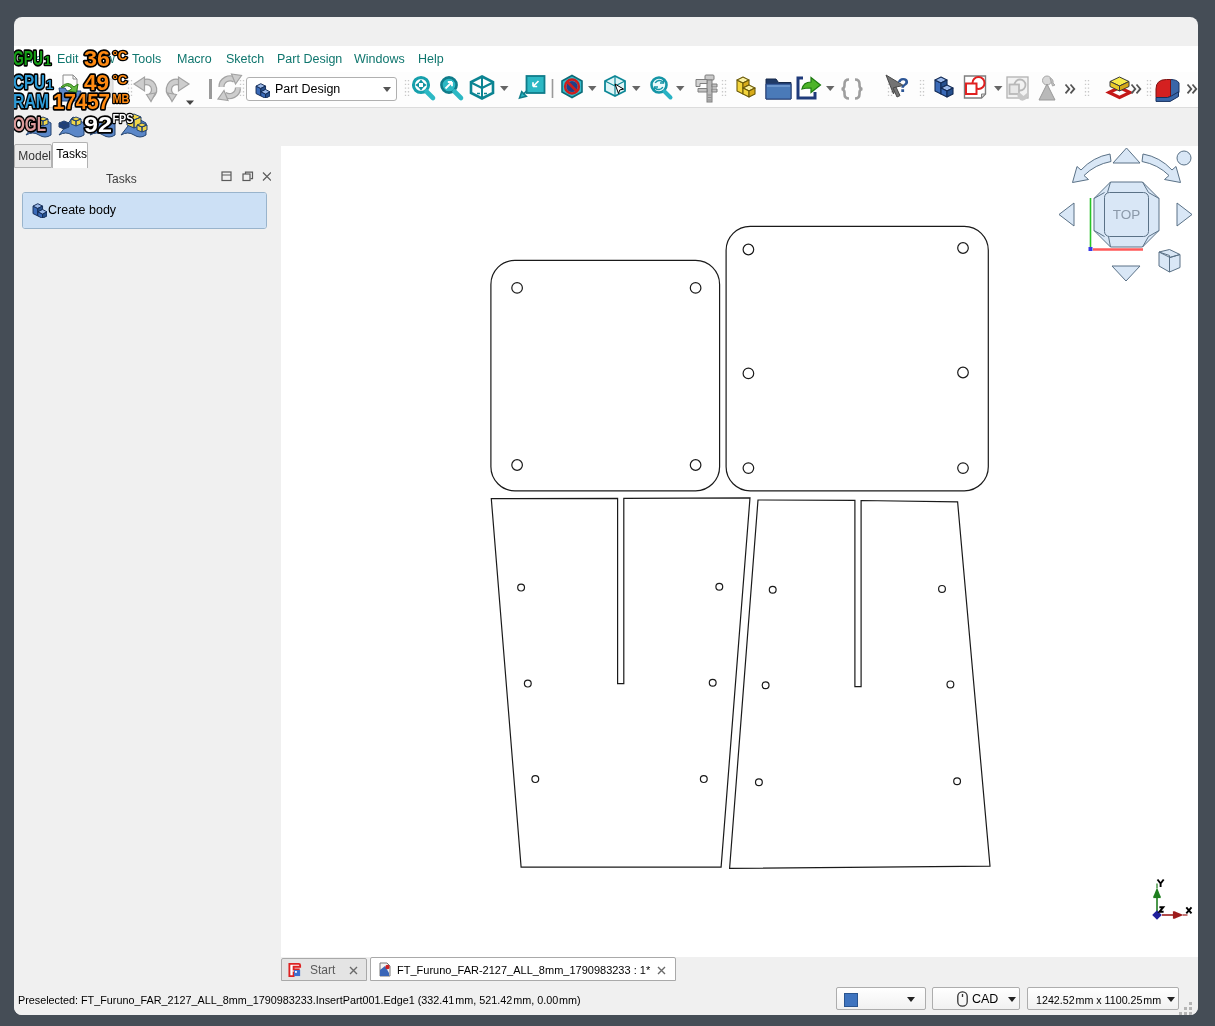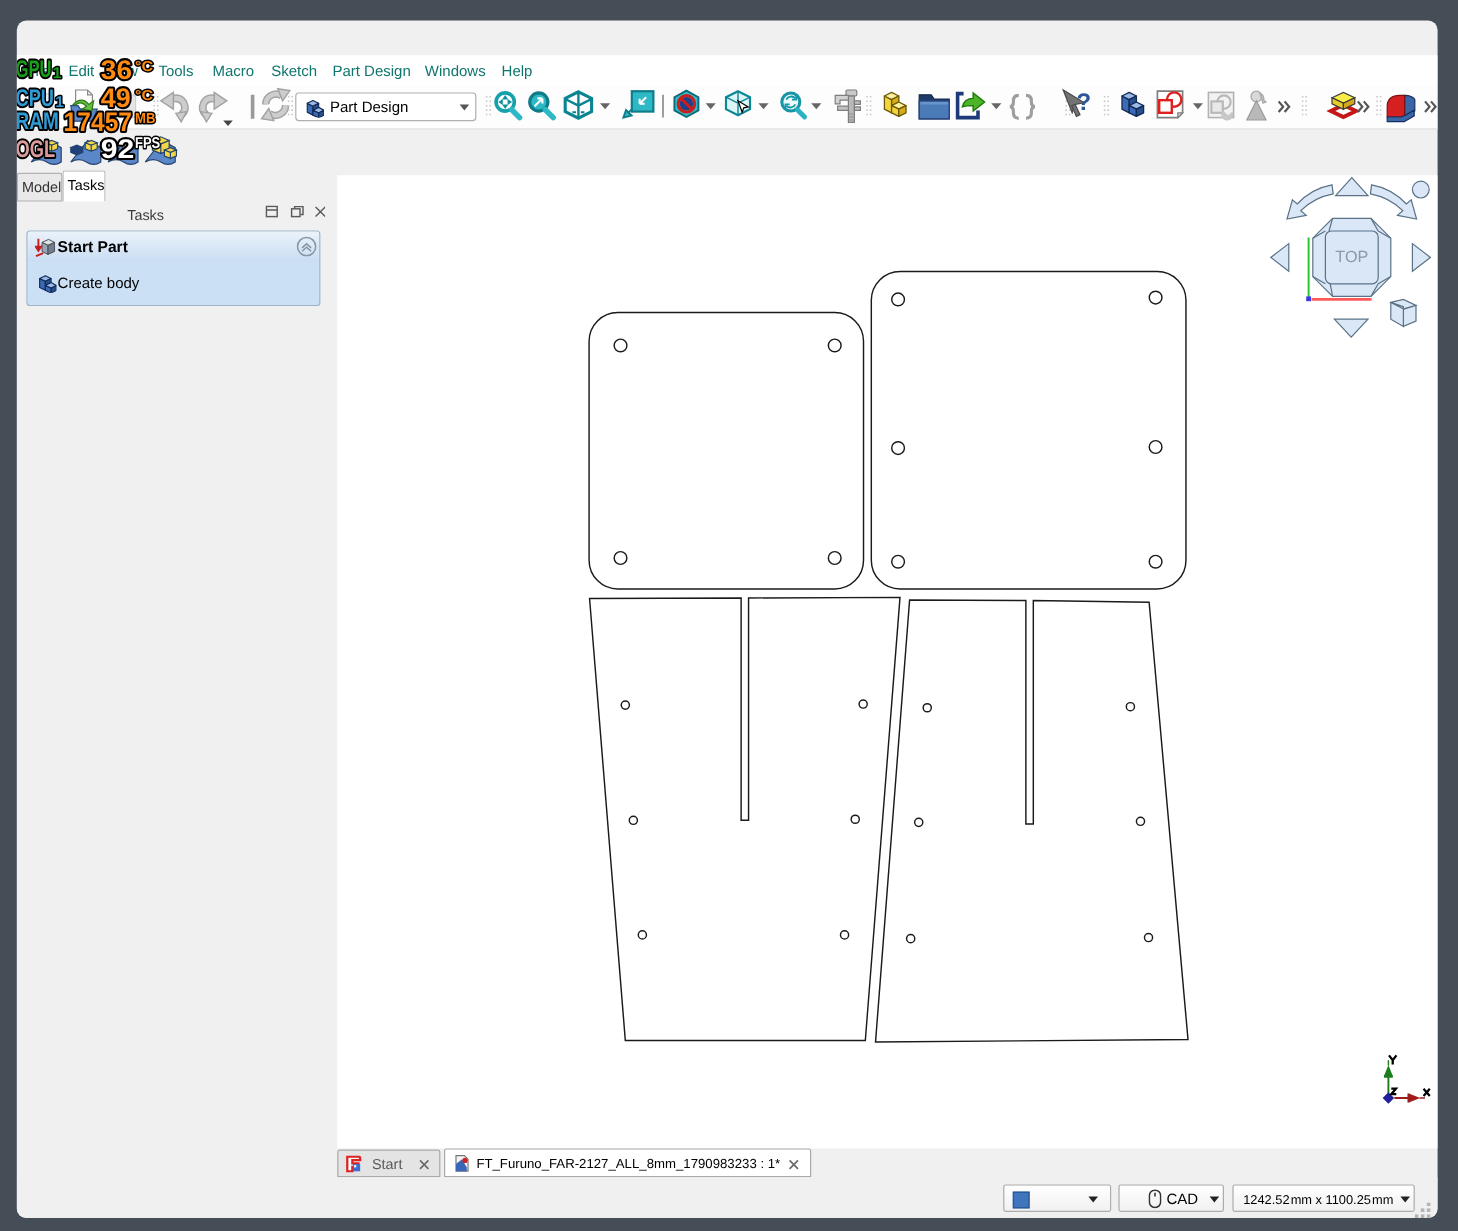--- a/index.html
+++ b/index.html
@@ -250,34 +250,20 @@
   <svg class="abs" style="left:207px;top:154px" width="50" height="11" viewBox="0 0 50 11">
     <g stroke="#5a5a5a" stroke-width="1.2" fill="none">
       <rect x="1" y="1" width="9" height="8.5"></rect>
         <path d="M1 4 h9"></path>
       <rect x="22" y="3" width="7" height="6.5"></rect>
         <path d="M24.5 3 v-1.8 h7 v6.5 h-2"></path>
       <path d="M42 1.5 l8 8 M50 1.5 l-8 8"></path>
     </g>
   </svg>
   <div id="taskbox">
-    <div id="taskhdr">
-      <svg class="abs" style="left:6px;top:4px" width="17" height="18" viewBox="0 0 17 18">
-      <path d="M6 5 L11.5 2.5 L16.5 5 L11 7.5 Z" fill="#dde3ea" stroke="#4a4a4a" stroke-width="0.8"></path>
-      <path d="M6 5 V12.5 L11 15 V7.5 Z" fill="#9aa6b6" stroke="#4a4a4a" stroke-width="0.8"></path>
-      <path d="M16.5 5 V12.5 L11 15 V7.5 Z" fill="#717e90" stroke="#4a4a4a" stroke-width="0.8"></path>
-      <path d="M3 2 v10 M3 12 l-2.2 -3.5 h4.4 z" stroke="#c41e1e" stroke-width="1.6" fill="#c41e1e"></path>
-      <path d="M1 16.5 l6 -2.5" stroke="#c41e1e" stroke-width="1.6"></path>
-</svg>
-      <span class="abs" style="left:25px;top:5px;font-size:13px;font-weight:bold;color:#000">Start Part</span>
-      <svg class="abs" style="left:224px;top:4px" width="17" height="17" viewBox="0 0 17 17">
-        <circle cx="8.5" cy="8.5" r="7.6" fill="none" stroke="#8896a4" stroke-width="1.3"></circle>
-        <path d="M4.7 9.6 L8.5 6.2 L12.3 9.6 M4.7 12.4 L8.5 9 L12.3 12.4" fill="none" stroke="#8896a4" stroke-width="1.3"></path>
-      </svg>
-    </div>
     <div id="taskbody">
       <svg class="abs" style="left:8px;top:9px" width="16" height="16" viewBox="0 0 16 16">
         <g transform="scale(0.68)" stroke="#122a54" stroke-width="1.4" stroke-linejoin="round">
         <path d="M3 17 L10 20.5 L10 9.5 L3 6 Z" fill="#3a6ab8"></path>
         <path d="M3 6 L10 9.5 L17 6 L10 2.5 Z" fill="#9ab8e8"></path>
         <path d="M10 9.5 L17 6 L17 11 L10 14.5 Z" fill="#26508e"></path>
         <path d="M10 14.5 L17 11 L23.5 14.5 L17 18 Z" fill="#9ab8e8"></path>
         <path d="M10 20.5 L17 24 L17 18 L10 14.5 Z" fill="#3a6ab8"></path>
         <path d="M17 24 L23.5 20.5 L23.5 14.5 L17 18 Z" fill="#26508e"></path>
         </g>
@@ -371,20 +357,21 @@
       <path d="M2 1 h7 l3 3 v10 h-10 z" fill="#f4f4f4" stroke="#777" stroke-width="1"></path>
       <path d="M2 8 l5 -4 4 7 v3 h-9 z" fill="#3a66b8"></path>
       <circle cx="9.5" cy="5" r="2.2" fill="#c22"></circle>
     </svg>
     <span class="abs" style="left:26px;top:6px;color:#000;font-size:11px;white-space:pre">FT_Furuno_FAR-2127_ALL_8mm_1790983233 : 1*</span>
     <svg class="abs" style="left:286px;top:8px" width="9" height="9" viewBox="0 0 9 9">
         <path d="M1 1 l7 7 M8 1 l-7 7" stroke="#6a6a6a" stroke-width="1.4"></path>
       </svg>
   </div>
   <div id="statusbar">
+    <div style="position:absolute;left:4px;top:13px;font-size:10.8px;color:#000;white-space:pre">Preselected: FT_Furuno_FAR_2127_ALL_8mm_1790983233.InsertPart001.Edge1 (332.41 mm, 521.42 mm, 0.00 mm)</div>
     <div class="combo2" style="left:822px;top:6px;width:90px">
       <span class="abs" style="left:7px;top:5px;width:12px;height:12px;background:#3f74bf;border:1px solid #2a5590"></span>
       <span class="cararrow" style="left:70px;top:9px"></span>
     </div>
     <div class="combo2" style="left:918px;top:6px;width:88px">
       <svg class="abs" style="left:24px;top:3px" width="11" height="16" viewBox="0 0 11 16">
         <rect x="0.8" y="0.8" width="9.4" height="14.4" rx="4.5" fill="none" stroke="#333" stroke-width="1.3"></rect>
         <path d="M5.5 3 v3" stroke="#333" stroke-width="1.3"></path>
       </svg>
       <span class="abs" style="left:39px;top:4px;font-size:12.5px;color:#000">CAD</span>

